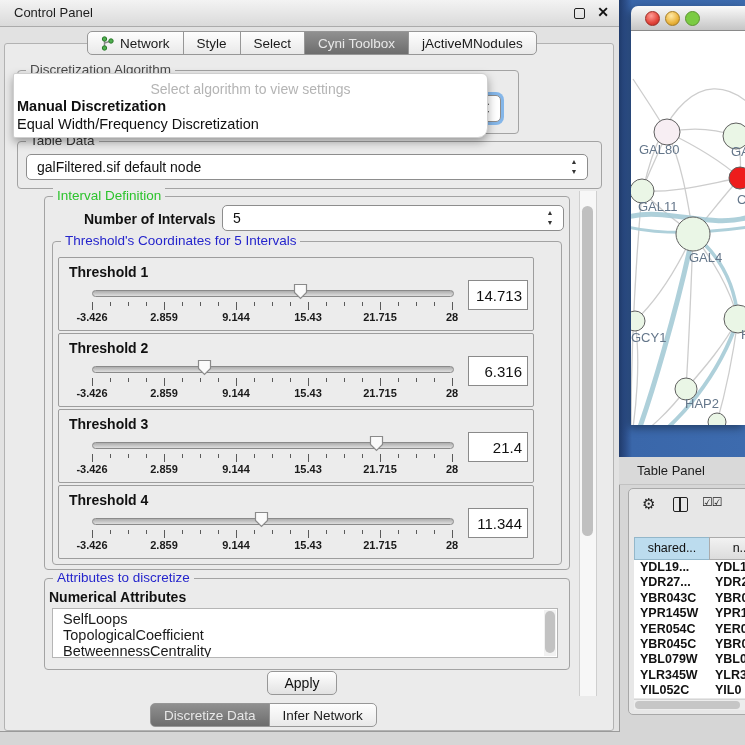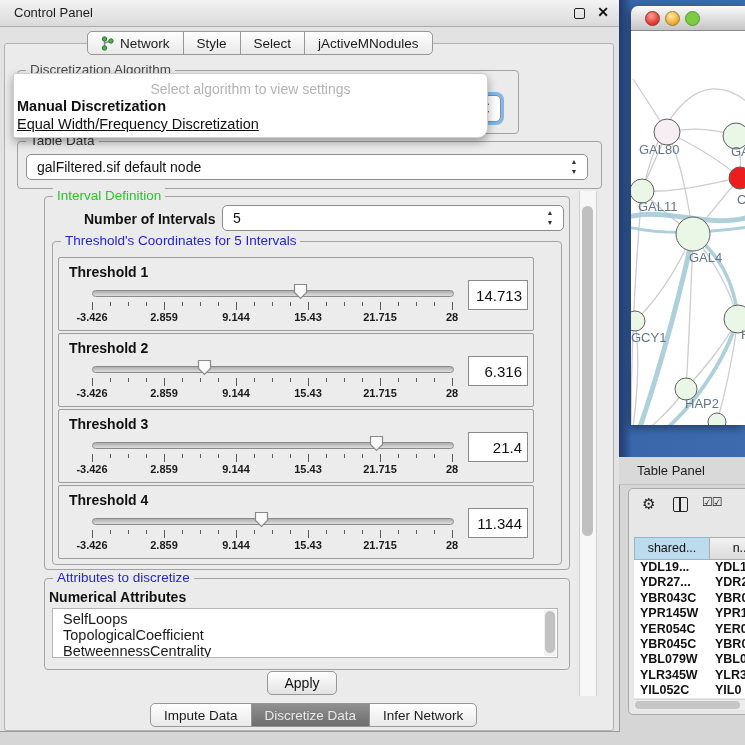--- a/index.html
+++ b/index.html
@@ -42,21 +42,21 @@
   .stepper{position:absolute;right:8px;top:2px;width:10px;display:flex;flex-direction:column;align-items:center;line-height:10px;}
   .stepper span{font-size:7px;color:#333;display:block;height:10px;}
 
   
   #algo-popup{position:absolute;left:13px;top:73px;width:473px;height:63px;background:#fff;
               border:1px solid #cfcfcf;border-radius:2px 6px 10px 2px;z-index:60;
               box-shadow:0 4px 10px rgba(0,0,0,.35);}
   #algo-ph{position:absolute;left:0;top:7px;width:100%;text-align:center;color:#b4b4b4;font-size:14px;}
   .algo-opt{position:absolute;left:3px;font-size:14.5px;color:#111;white-space:nowrap;}
   #algo-opt-0{top:24px;font-weight:bold;}
-  #algo-opt-1{top:42px;text-decoration:underline;}
+  #algo-opt-1{top:42px;}
 
   
   #algo-combo{left:25px;top:95px;width:474px;height:25px;z-index:40;
               box-shadow:0 0 0 3px rgba(106,169,232,.8);}
 
   
   #threshold-stack{position:absolute;left:58px;top:257px;width:476px;display:flex;flex-direction:column;gap:2px;z-index:5;}
   .threshold-panel{position:relative;width:474px;height:72px;border:1px solid #9d9d9d;border-radius:2px;background:#ececec;}
   .t-label{position:absolute;left:10px;top:6px;font-size:14px;font-weight:bold;color:#111;}
   .t-track{position:absolute;left:33px;top:32px;width:360px;height:5px;border:1px solid #8a8a8a;border-radius:4px;
@@ -139,20 +139,23 @@
         <circle cx="3.5" cy="12" r="2.2" fill="#4fae4f" stroke="#2c7a2c"></circle>
         <circle cx="10" cy="5" r="2.2" fill="#4fae4f" stroke="#2c7a2c"></circle>
       </svg>
       <span>Network</span>
     </div>
     <div class="seg">
         <span>Style</span>
       </div>
     <div class="seg">
         <span>Select</span>
+      </div>
+    <div class="seg selected">
+        <span>Cyni Toolbox</span>
       </div>
     <div class="seg">
         <span>jActiveMNodules</span>
       </div>
   </div>
 
   <div class="group" style="left:17px;top:70px;width:500px;height:62px;z-index:1;">
     <span class="group-label lbl-dark">Discretization Algorithm</span>
   </div>
   <div class="combo" id="algo-combo">
@@ -360,23 +363,20 @@
       </div>
   </div>
 
   <div id="apply-btn">Apply</div>
 
   <div id="main-sb">
       <div class="thumb"></div>
     </div>
 
   <div class="seg-row" style="left:150px;top:703px;">
-    <div class="seg">
-        <span>Impute Data</span>
-      </div>
     <div class="seg selected">
         <span>Discretize Data</span>
       </div>
     <div class="seg">
         <span>Infer Network</span>
       </div>
   </div>
 </div>
 
 <div id="desktop"></div>

